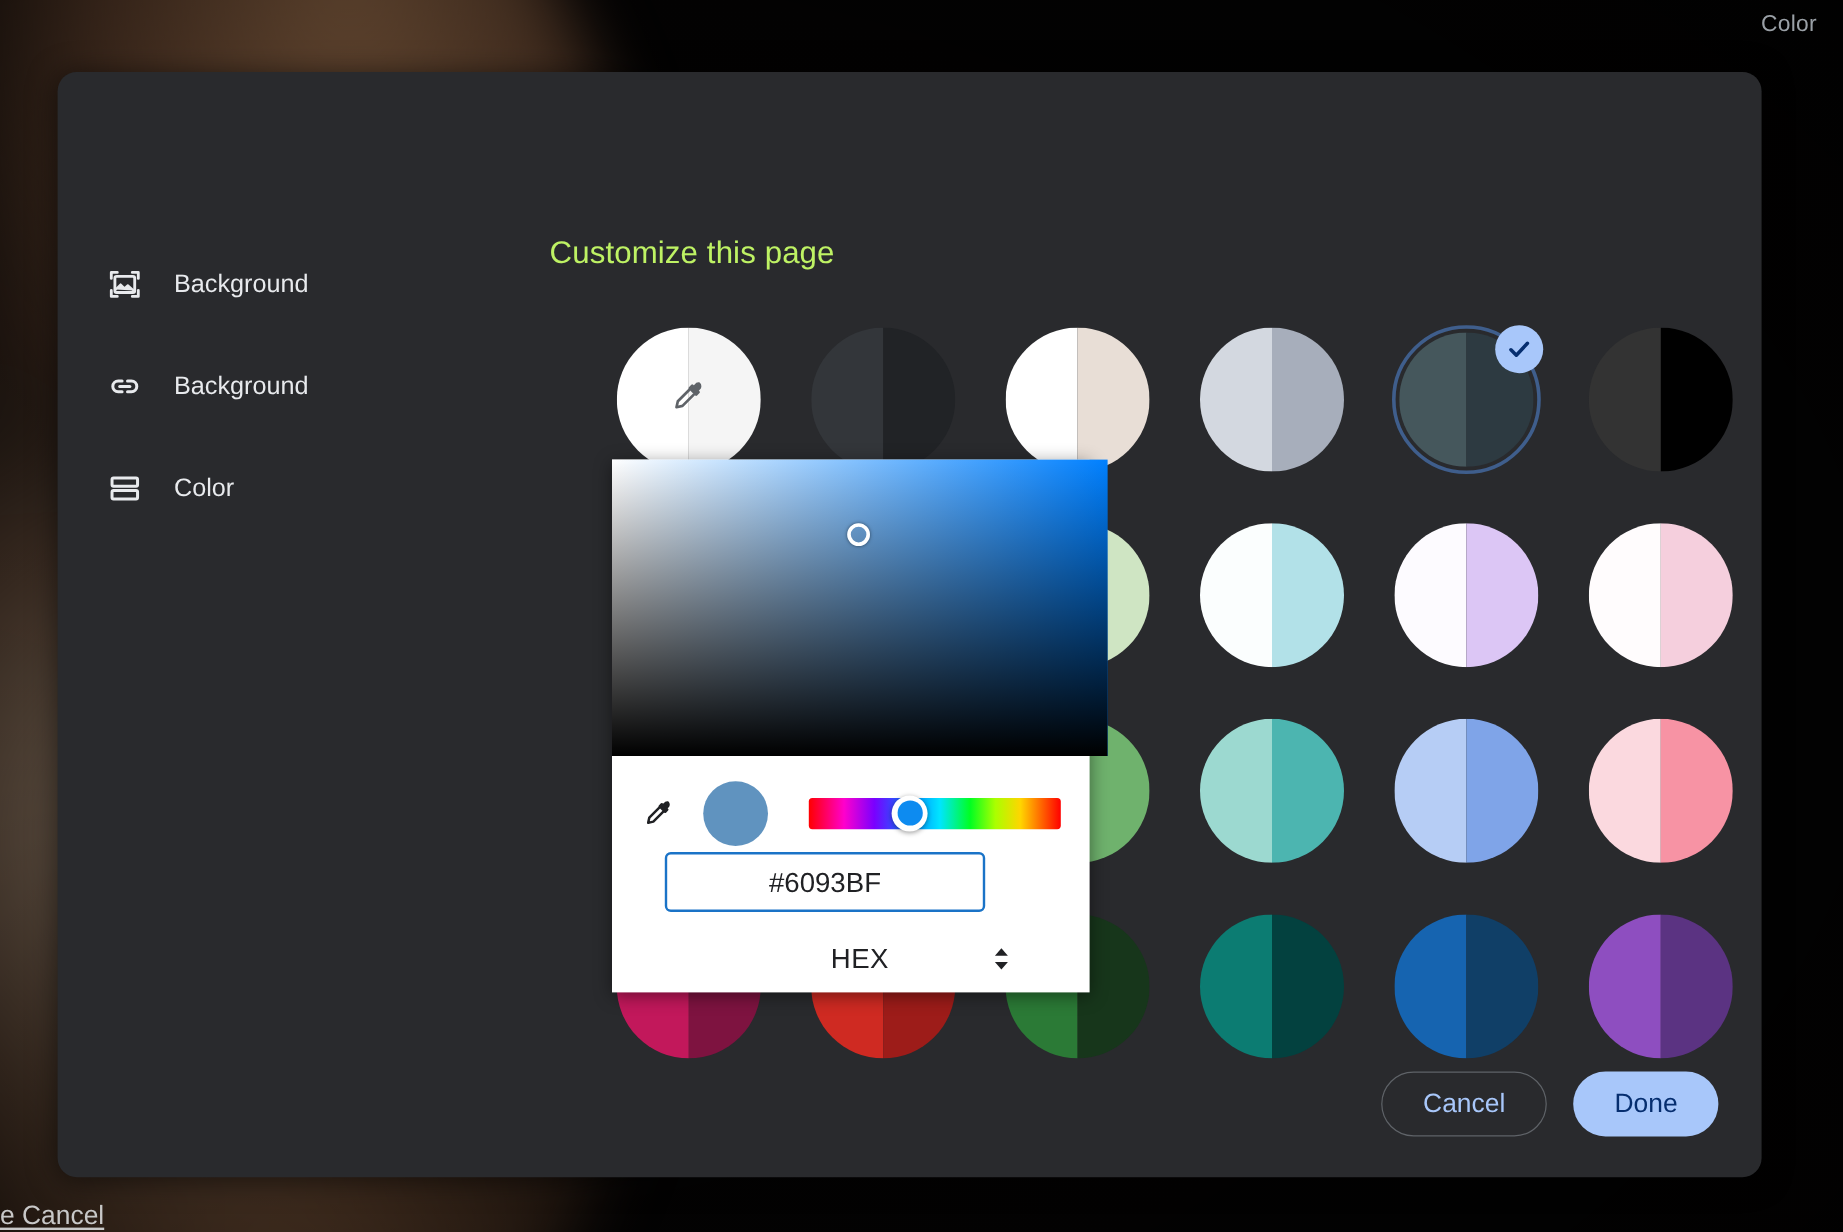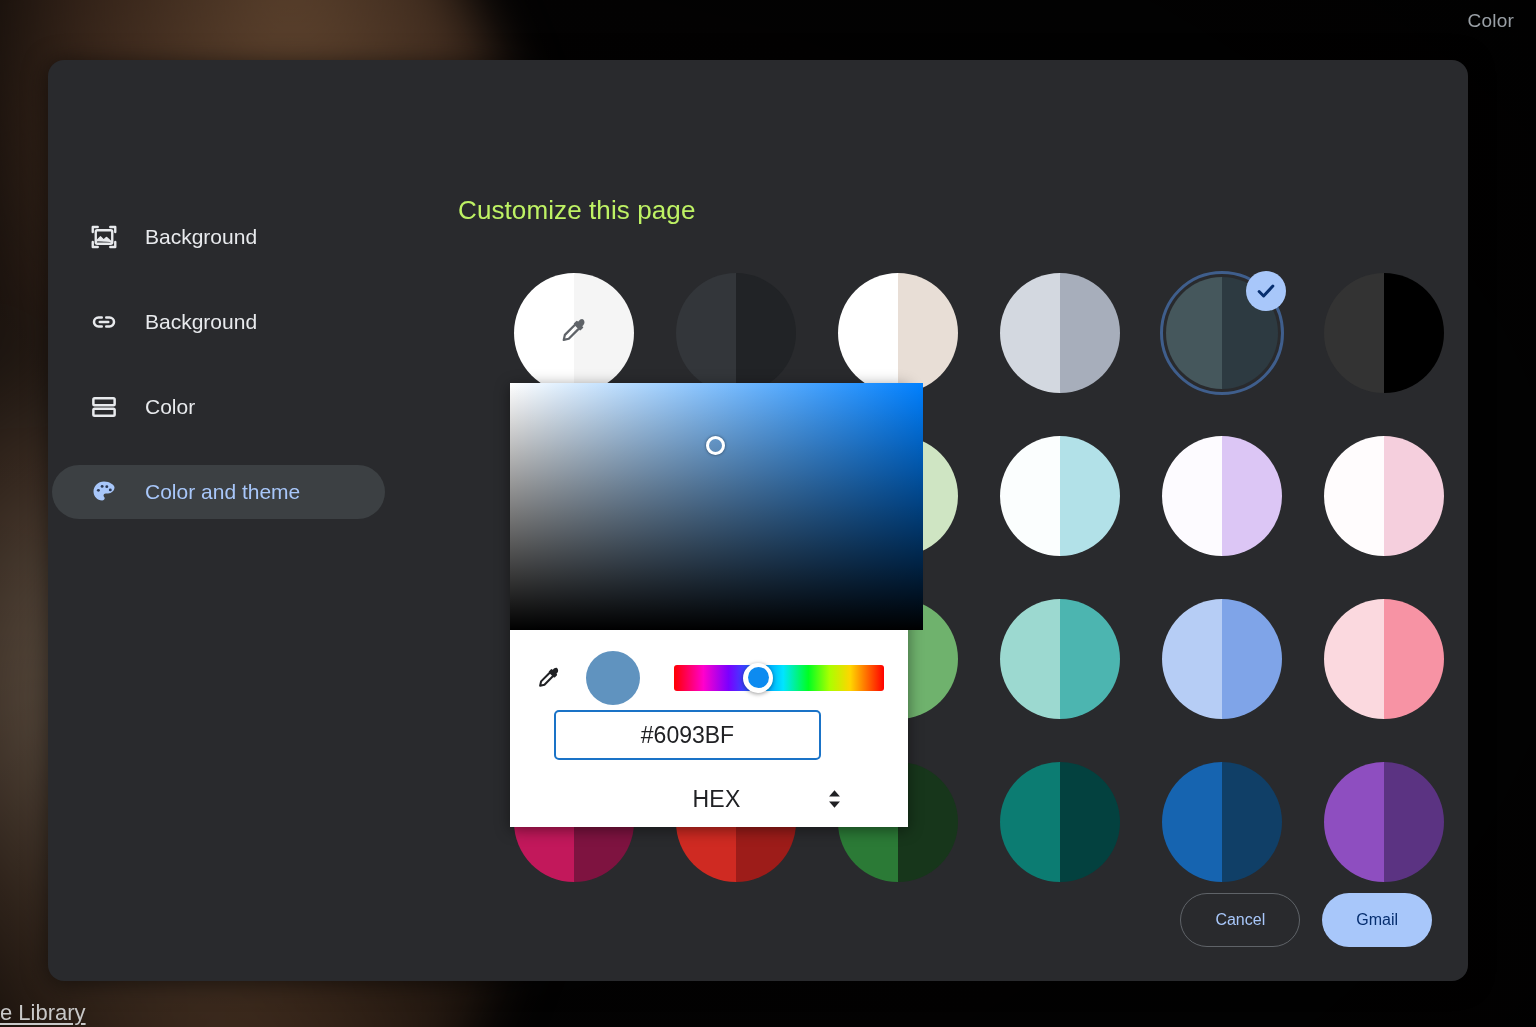--- a/index.html
+++ b/index.html
@@ -296,21 +296,21 @@
   #footer {
     position: absolute;
     right: 36px;
     bottom: 34px;
     display: flex;
     gap: 22px;
   }
   .btn {
     height: 54px;
     border-radius: 27px;
-    font-size: 16px;
+    font-size: 22px;
     font-weight: 500;
     font-family: "Liberation Sans", sans-serif;
     cursor: pointer;
     padding: 0 34px;
   }
   #cancel-button {
     background: transparent;
     border: 1px solid #5f6368;
     color: #a8c7fa;
   }
@@ -322,21 +322,21 @@
 </style>
 </head>
 <body>
 
 <div id="page-bg">
   <div class="planet"></div>
   <div class="vignette"></div>
 </div>
 
 <a id="gmail-link" href="#">Color</a>
-<a id="library-link" href="#">e Library</a>
+<a id="library-link" href="#">e Cancel</a>
 
 <div id="dialog">
 
   <div id="dialog-title">Customize this page</div>
 
   <nav id="sidebar">
 
     <div class="nav-item">
       <span class="nav-icon">
         <svg width="30" height="30" viewBox="0 0 24 24" fill="none" stroke="#e8eaed" stroke-width="1.9" stroke-linecap="round" stroke-linejoin="round">
@@ -362,32 +362,20 @@
     <div class="nav-item">
       <span class="nav-icon">
         <svg width="30" height="30" viewBox="0 0 24 24" fill="none" stroke="#e8eaed" stroke-width="2">
           <rect x="3.5" y="5" width="17" height="5.6" rx="1"></rect>
           <rect x="3.5" y="13.4" width="17" height="5.6" rx="1"></rect>
         </svg>
       </span>
       <span>Color</span>
     </div>
 
-    <div class="nav-item selected">
-      <span class="nav-icon">
-        <svg width="28" height="28" viewBox="0 0 24 24">
-          <path d="M12 3C6.9 3 3 6.9 3 11.6c0 4.4 3.3 7.6 7.4 7.6 1.3 0 2.2-.8 2.2-1.8 0-.5-.2-.9-.5-1.2-.3-.3-.5-.7-.5-1.1 0-1 .8-1.8 1.9-1.8h1.9c3.1 0 5.6-2.4 5.6-5.3C21 6.2 17 3 12 3z" fill="#a8c7fa"></path>
-          <circle cx="7.2" cy="10.6" r="1.25" fill="#2b3a55"></circle>
-          <circle cx="10.4" cy="7.2" r="1.25" fill="#2b3a55"></circle>
-          <circle cx="14.4" cy="7.4" r="1.25" fill="#2b3a55"></circle>
-          <circle cx="17.4" cy="10.2" r="1.25" fill="#2b3a55"></circle>
-        </svg>
-      </span>
-      <span>Color and theme</span>
-    </div>
 
   </nav>
 
   <div id="theme-grid">
       <div class="swatch-cell">
         <div class="swatch">
           <div class="half" style="background: rgb(255, 255, 255);"></div>
           <div class="half" style="background: rgb(245, 245, 245);"></div>
         </div>
         <span class="eyedropper-glyph"><svg width="30" height="30" viewBox="0 0 24 24" fill="none" stroke="#5f6368" stroke-width="1.8" stroke-linecap="round" stroke-linejoin="round">
@@ -573,16 +561,16 @@
           </svg>
         <svg width="13" height="8" viewBox="0 0 12 7">
             <path d="M6 6.6 1 0.8h10z" fill="#202124"></path>
           </svg>
       </span>
     </div>
   </div>
 
   <div id="footer">
     <button class="btn" id="cancel-button" style="color: rgb(168, 199, 250);">Cancel</button>
-    <button class="btn" id="done-button" style="background: rgb(168, 199, 250); color: rgb(6, 46, 111);">Gmail</button>
+    <button class="btn" id="done-button" style="background: rgb(168, 199, 250); color: rgb(6, 46, 111);">Done</button>
   </div>
 
 </div>
 
 </body></html>

